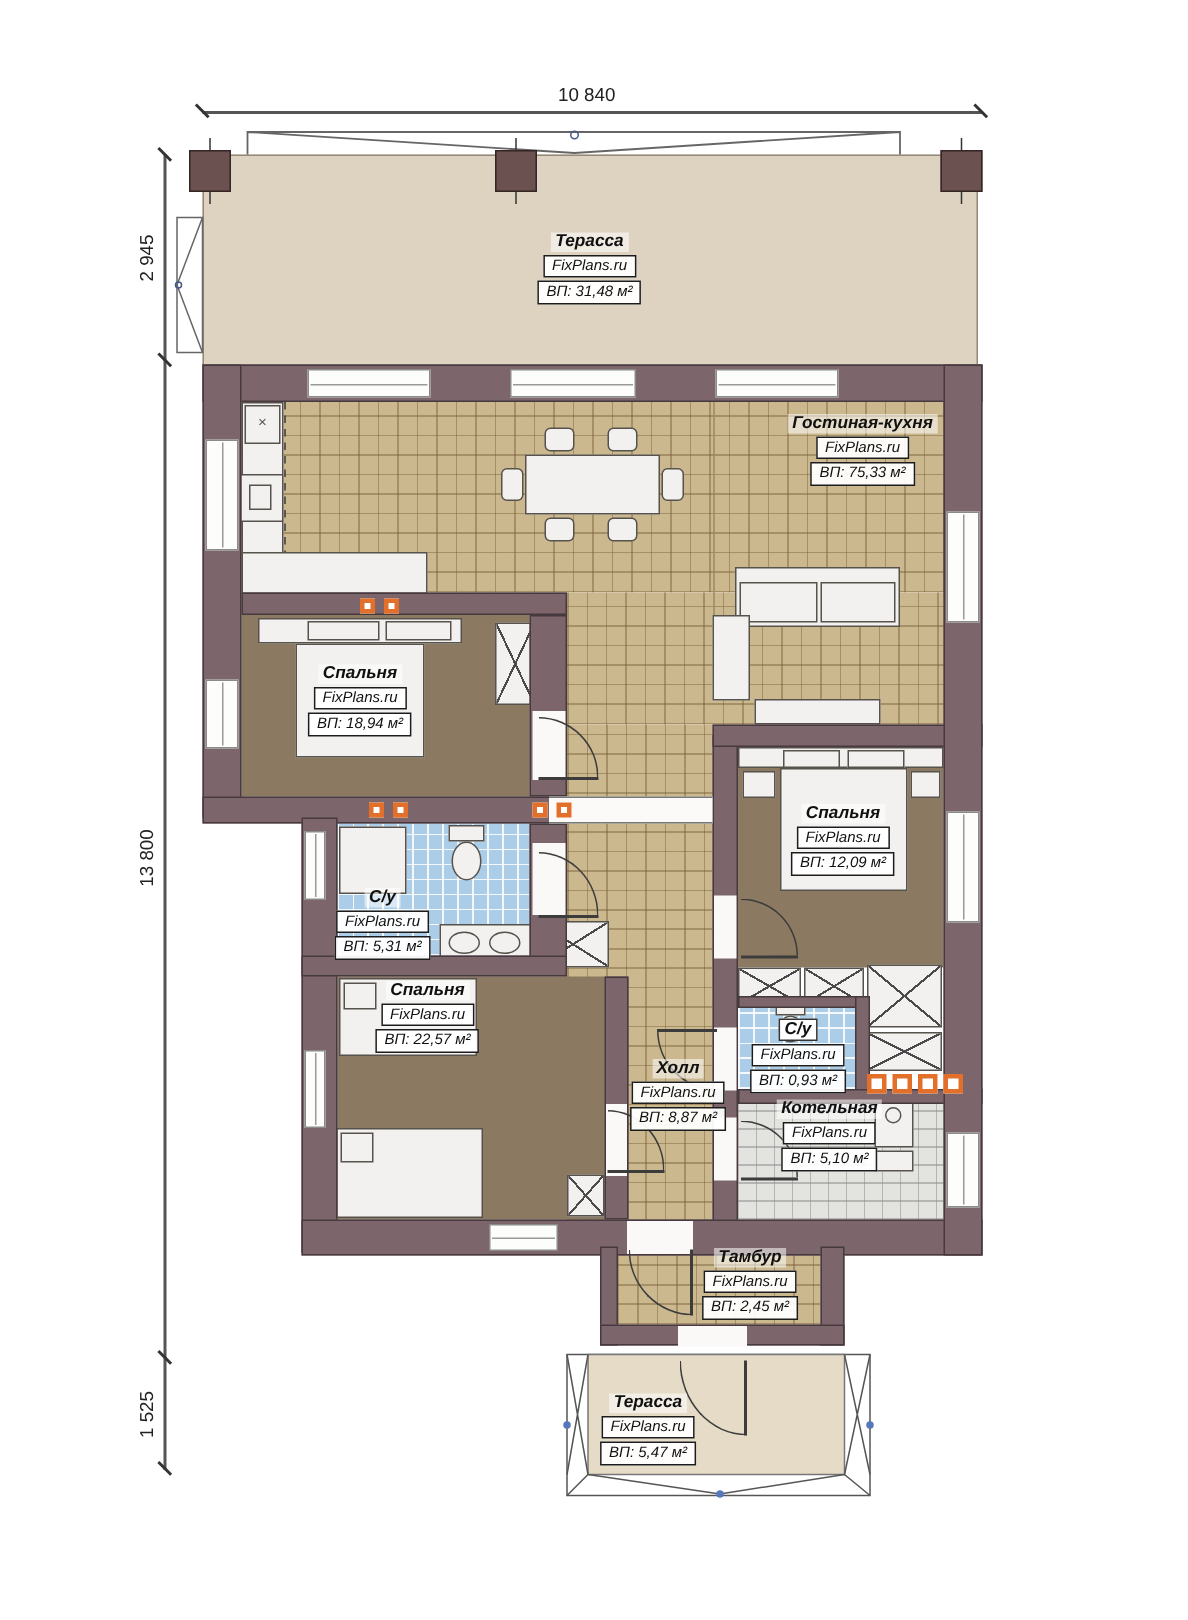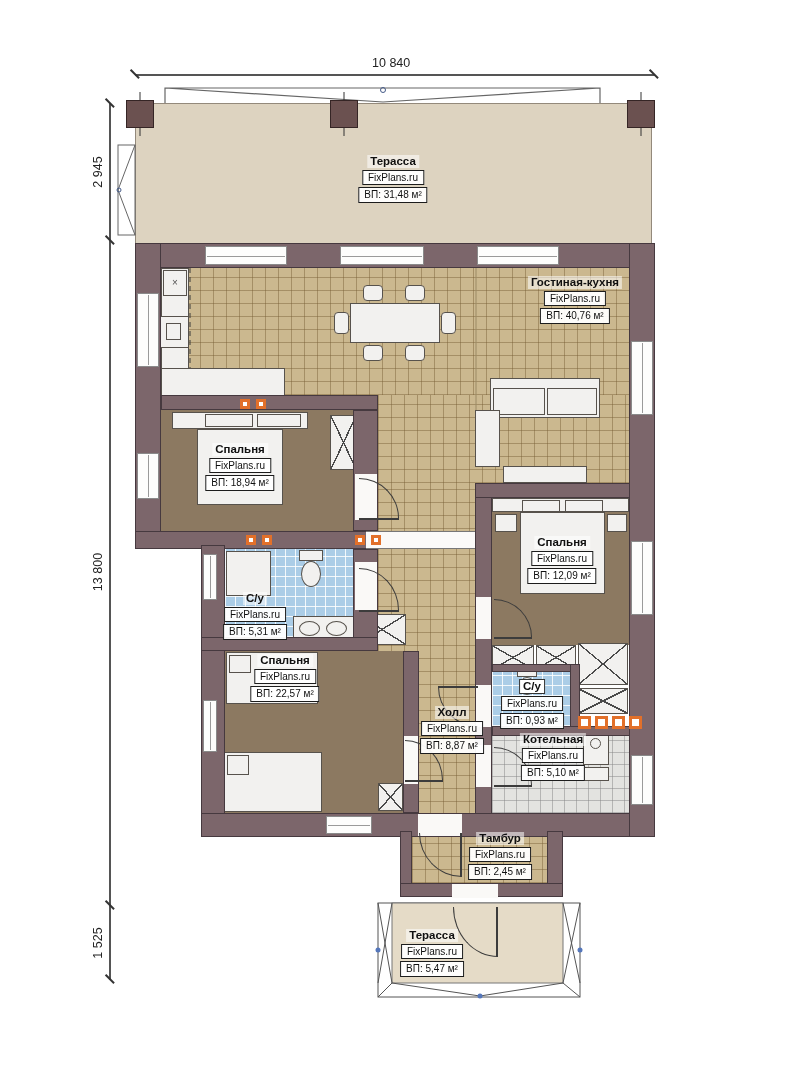--- a/index.html
+++ b/index.html
@@ -40,21 +40,21 @@
   .pass{position:absolute;background:#fbfaf8;border-top:1px solid #777;border-bottom:1px solid #777;box-sizing:border-box;z-index:24;}
   
   .arc{position:absolute;z-index:27;box-sizing:border-box;background:transparent;}
   .arc-tr{border-top:1.5px solid #3c3c3c;border-right:1.5px solid #3c3c3c;border-top-right-radius:100% 100%;}
   .arc-bl{border-bottom:1.5px solid #3c3c3c;border-left:1.5px solid #3c3c3c;border-bottom-left-radius:100% 100%;}
   .leaf{position:absolute;background:#3c3c3c;z-index:27;}
   
   .rad{position:absolute;width:10px;height:10px;background:#fff;border:3px solid #e2702a;box-sizing:border-box;z-index:28;}
   
   .room-label{position:absolute;display:flex;flex-direction:column;align-items:center;gap:2px;
-     transform:translateX(-50%);z-index:40;}
+     transform:translateX(-50%);z-index:40;font-style:italic;}
   .rl-name{font-weight:bold;font-size:11.5px;color:#101010;background:rgba(255,255,255,.55);
      padding:0 3px;line-height:1.1;white-space:nowrap;}
   .rl-box{font-size:10px;color:#101010;background:rgba(255,255,255,.95);border:1.5px solid #1c1c1c;
      padding:0 5px;line-height:1.35;white-space:nowrap;}
   
   .dim-line{position:absolute;background:#555;z-index:45;}
   .dim-tick{position:absolute;width:12px;height:1.5px;background:#333;transform:rotate(45deg);z-index:45;}
   .dim-text{position:absolute;font-size:12.5px;color:#222;white-space:nowrap;z-index:45;}
   .dim-text-v{transform:rotate(-90deg);transform-origin:center;}
   svg.lines{position:absolute;left:0;top:0;z-index:8;}
@@ -252,21 +252,21 @@
   <div class="rad" style="left:629px;top:716px;width:13px;height:13px;"></div>
 
   <div class="room-label" style="left:393px;top:155px;">
     <div class="rl-name">Терасса</div>
     <div class="rl-box">FixPlans.ru</div>
     <div class="rl-box">ВП: 31,48 м²</div>
   </div>
   <div class="room-label" style="left:575px;top:276px;">
     <div class="rl-name">Гостиная-кухня</div>
     <div class="rl-box">FixPlans.ru</div>
-    <div class="rl-box">ВП: 40,76 м²</div>
+    <div class="rl-box">ВП: 75,33 м²</div>
   </div>
   <div class="room-label" style="left:240px;top:443px;">
     <div class="rl-name">Спальня</div>
     <div class="rl-box">FixPlans.ru</div>
     <div class="rl-box">ВП: 18,94 м²</div>
   </div>
   <div class="room-label" style="left:255px;top:592px;">
     <div class="rl-name">С/у</div>
     <div class="rl-box">FixPlans.ru</div>
     <div class="rl-box">ВП: 5,31 м²</div>

